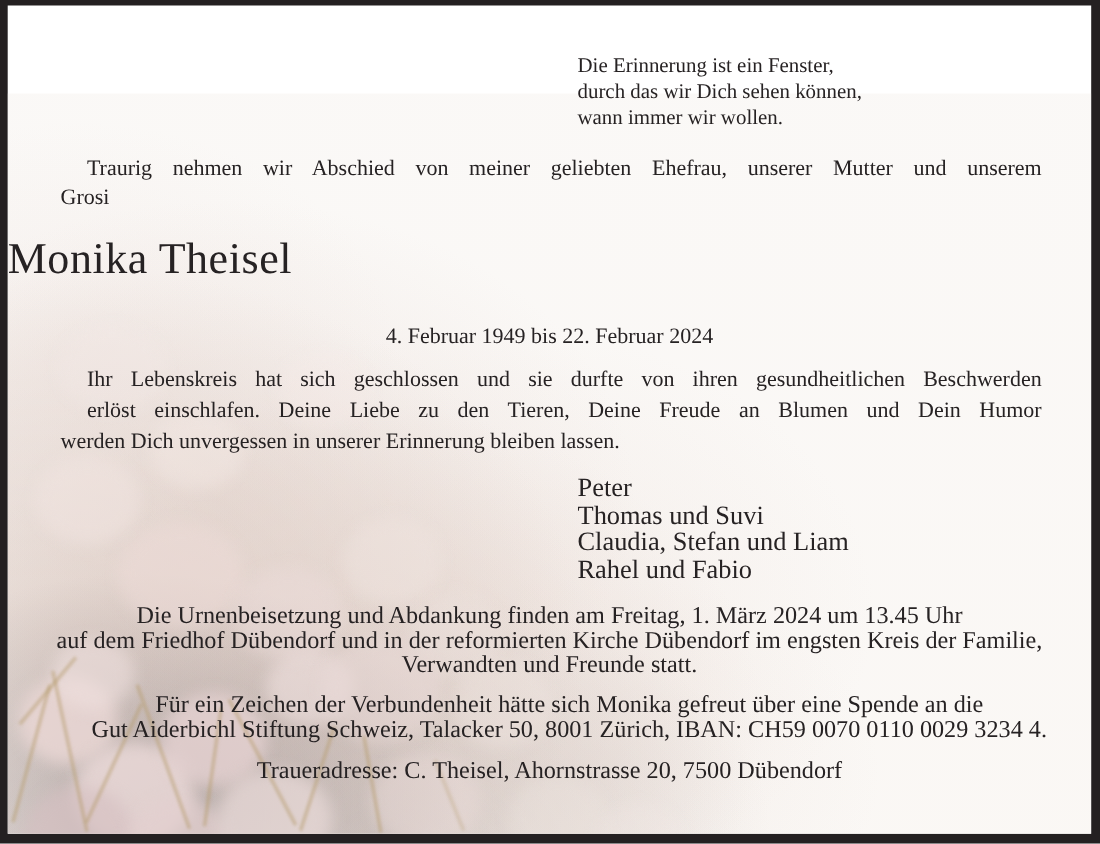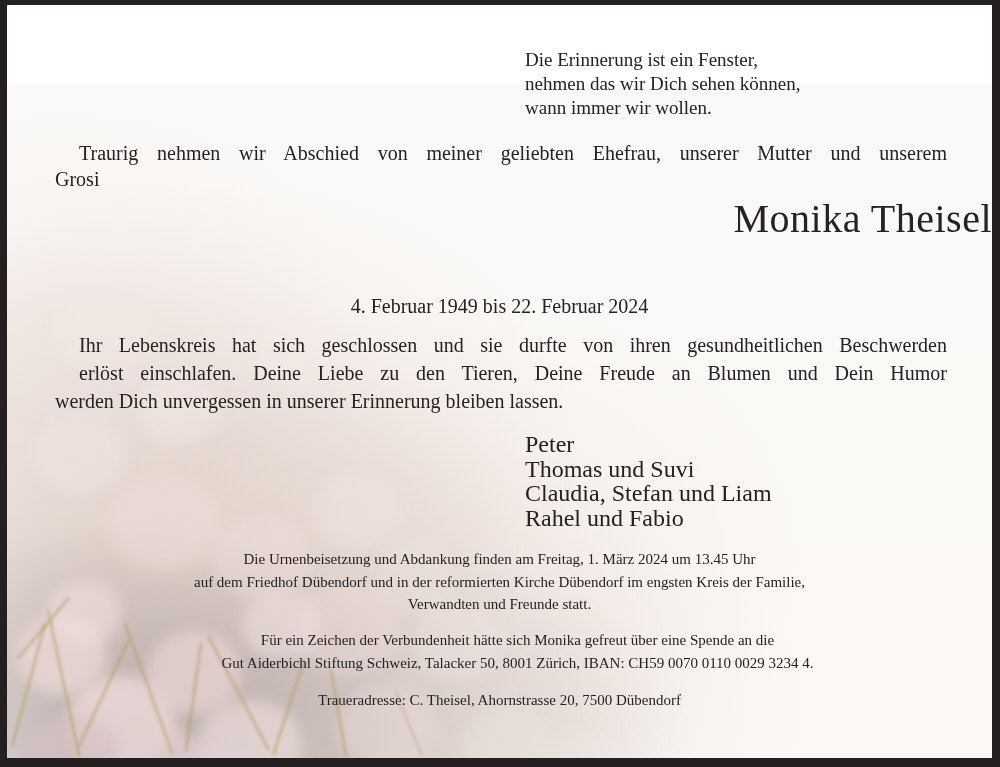--- a/index.html
+++ b/index.html
@@ -25,25 +25,25 @@
       radial-gradient(ellipse 420px 300px at 6% 35%, rgba(231,214,208,0.25), rgba(231,214,208,0) 70%),
       radial-gradient(ellipse 360px 260px at 55% 92%, rgba(225,208,200,0.22), rgba(225,208,200,0) 70%),
       linear-gradient(to bottom, rgba(250,248,246,0.95), rgba(250,247,244,0.95));
   }
   .dot{position:absolute;border-radius:50%;filter:blur(7px);}
   .stem{position:absolute;width:3px;background:rgba(182,156,111,0.55);filter:blur(1.5px);border-radius:2px;}
   .txt{position:absolute;}
   .quote{left:518px;top:43px;font-size:19px;line-height:24px;}
   .intro{left:48px;top:135px;width:892px;font-size:20px;line-height:26px;}
   .jline{text-align:justify;text-align-last:justify;margin-left:24px;}
-  .name{left:0;top:190px;width:100%;text-align:right;font-size:40px;font-weight:400;margin:0;letter-spacing:0.5px;}
+  .name{left:0;top:206px;width:100%;text-align:left;font-size:40px;font-weight:400;margin:0;letter-spacing:0.5px;}
   .dates{left:0;top:273px;width:100%;text-align:center;font-size:20px;margin-top:17px;}
   .bodytext{left:48px;top:326px;width:892px;font-size:20px;line-height:28px;}
   .mourners{left:518px;top:427px;font-size:24px;line-height:24.5px;}
-  .center-block{left:0;width:100%;text-align:center;font-size:15px;line-height:22.5px;}
+  .center-block{left:0;width:100%;text-align:center;font-size:22px;line-height:22.5px;}
   .service{top:543px;}
   .donation{top:624px;padding-left:18px;}
   .trauer{top:684px;}
 </style>
 </head>
 <body>
 
 <div class="page">
   <div class="paper">
 
@@ -78,21 +78,21 @@
       <span class="stem" style="left:185px;bottom:6px;height:110px;transform:rotate(8deg);"></span>
       <span class="stem" style="left:230px;bottom:0;height:130px;transform:rotate(-28deg);"></span>
       <span class="stem" style="left:280px;bottom:0;height:100px;transform:rotate(18deg);"></span>
       <span class="stem" style="left:330px;bottom:0;height:90px;transform:rotate(-10deg);"></span>
       <span class="stem" style="left:35px;bottom:90px;height:80px;transform:rotate(40deg);"></span>
       <span class="stem" style="left:400px;bottom:0;height:70px;transform:rotate(-22deg);opacity:.6;"></span>
     </div>
 
     <div class="txt quote">
       <div>Die Erinnerung ist ein Fenster,</div>
-      <div>nehmen das wir Dich sehen können,</div>
+      <div>durch das wir Dich sehen können,</div>
       <div>wann immer wir wollen.</div>
     </div>
 
     <div class="txt intro">
       <div class="jline">Traurig nehmen wir Abschied von meiner geliebten Ehefrau, unserer Mutter und unserem</div>
       <div>Grosi</div>
     </div>
 
     <h1 class="txt name">Monika Theisel</h1>
     <div class="txt dates">4. Februar 1949 bis 22. Februar 2024</div>

